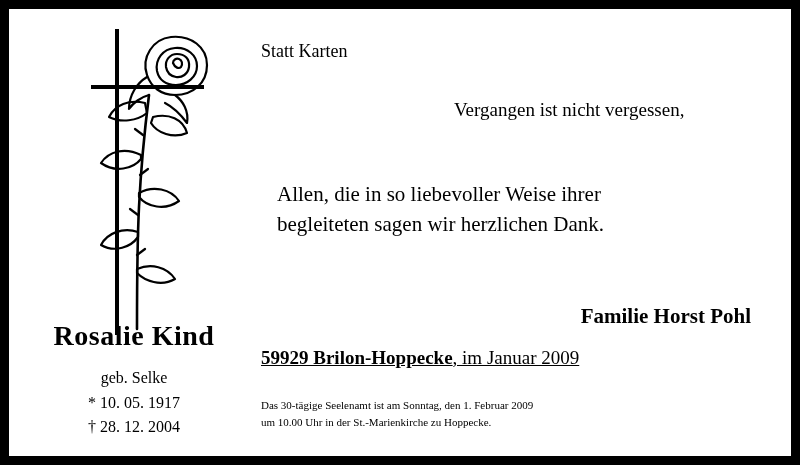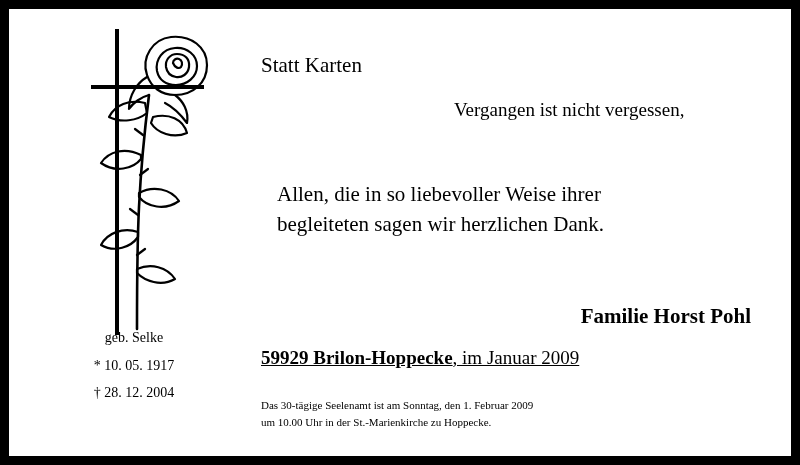--- a/index.html
+++ b/index.html
@@ -63,31 +63,30 @@
     text-align: center;
   }
   .deceased-name {
     font-size: 28px;
     font-weight: bold;
     letter-spacing: 0.5px;
     line-height: 1.1;
     margin-bottom: 14px;
   }
   .deceased-line {
-    font-size: 14px;
+    font-size: 16px;
     line-height: 1.55;
-    margin-top: 6px;
   }
 
   
   .statt-karten {
     position: absolute;
     left: 252px;
-    top: 44px;
-    font-size: 21px;
+    top: 32px;
+    font-size: 18px;
   }
   .verse {
     position: absolute;
     left: 445px;
     top: 88px;
     font-size: 19px;
     line-height: 1.42;
     text-align: center;
   }
   .thanks {
@@ -167,20 +166,21 @@
 
           <path d="M114 118 L106 112"></path>
           <path d="M111 158 L119 152"></path>
           <path d="M109 198 L101 192"></path>
           <path d="M108 238 L116 232"></path>
         </g>
       </svg>
     </div>
 
     <div class="deceased-block">
+      <div class="deceased-name">Rosalie Kind</div>
       <div class="deceased-line">geb. Selke</div>
       <div class="deceased-line">* 10. 05. 1917</div>
       <div class="deceased-line">† 28. 12. 2004</div>
     </div>
 
     <div class="statt-karten">Statt Karten</div>
 
     <div class="verse">
       <div>Vergangen ist nicht vergessen,</div>
     </div>

